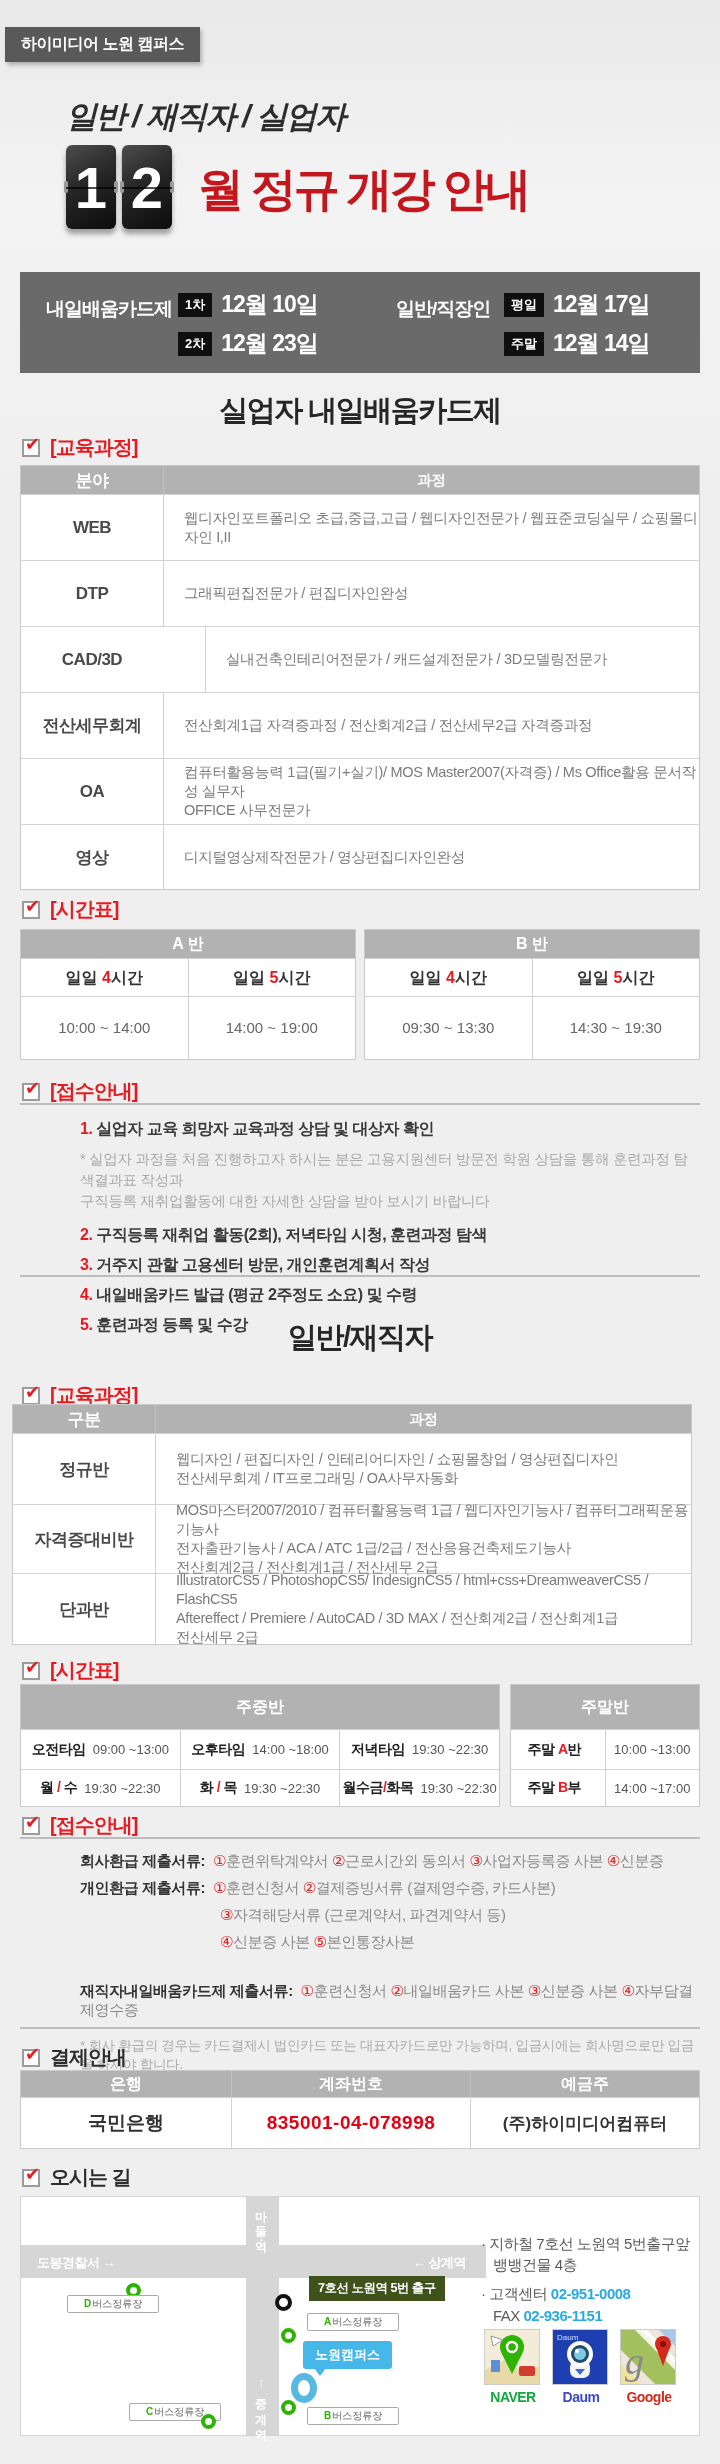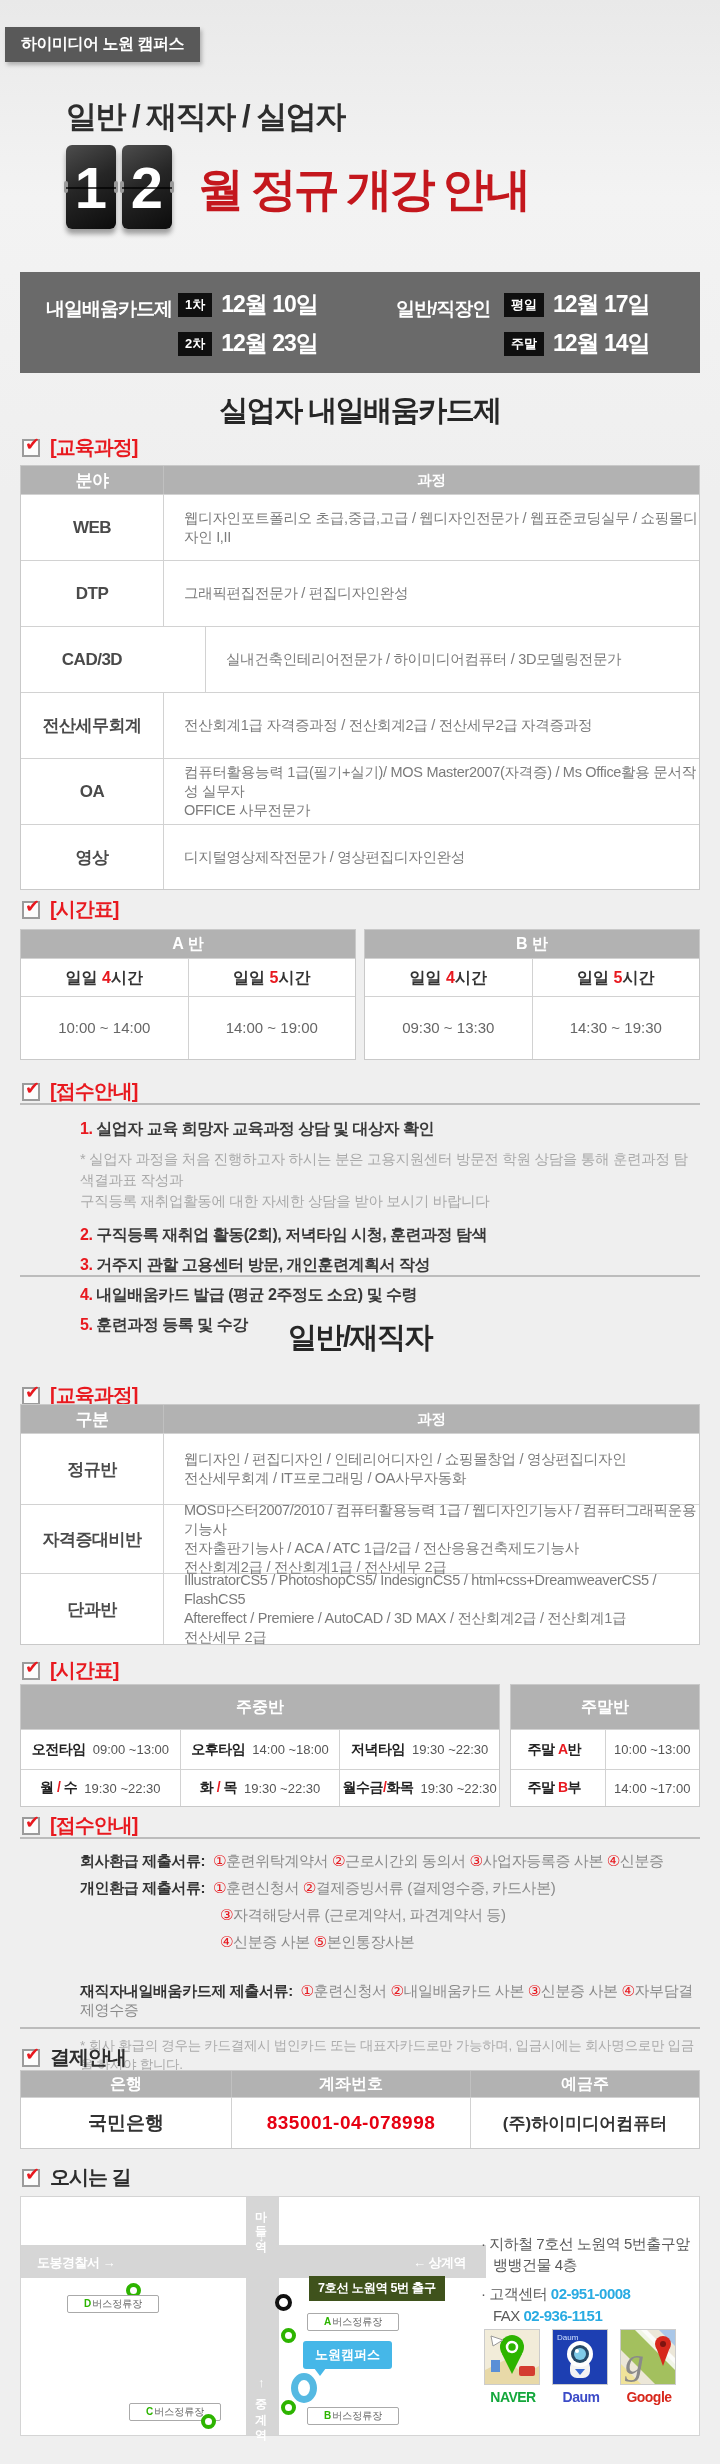--- a/index.html
+++ b/index.html
@@ -2,21 +2,21 @@
 <html><head>
 <meta charset="utf-8">
 <style>
   html,body{margin:0;padding:0;}
   body{background:#efefef;font-family:"Liberation Sans","DejaVu Sans",sans-serif;}
   .page{position:relative;width:720px;height:2464px;margin:0 auto;overflow:hidden;
         background:linear-gradient(180deg,#e9e9e9 0%,#f3f3f3 8%,#efefef 20%);}
   
   .campus-badge{position:absolute;top:27px;left:5px;background:#595959;color:#fff;
     font-size:16px;font-weight:700;padding:7px 16px;letter-spacing:-0.5px;box-shadow:2px 3px 4px rgba(0,0,0,.25);}
-  .audience{position:absolute;top:96px;left:66px;font-size:31px;font-weight:800;color:#2d2d2d;letter-spacing:-1.5px;}
+  .audience{position:absolute;top:96px;left:66px;font-size:31px;font-weight:800;color:#2d2d2d;letter-spacing:-1.5px;font-style:italic;}
   .flip-row{position:absolute;top:145px;left:66px;display:flex;align-items:flex-end;}
   .flip{width:50px;height:84px;margin-right:6px;border-radius:6px;position:relative;
     background:linear-gradient(150deg,#4d4d4d 0%,#262626 45%,#0c0c0c 100%);
     box-shadow:0 5px 5px rgba(0,0,0,.35);color:#fff;font-size:58px;font-weight:800;
     display:flex;align-items:center;justify-content:center;}
   .flip::after{content:"";position:absolute;left:0;right:0;top:50%;height:2px;background:rgba(0,0,0,.7);}
   .flip .pin{position:absolute;width:4px;height:12px;background:#9a9a9a;border-radius:2px;top:calc(50% - 6px);}
   .flip .pin.l{left:-2px;} .flip .pin.r{right:-2px;}
   .hero-title{margin-left:20px;padding-bottom:8px;font-size:46px;font-weight:800;color:#c4171d;letter-spacing:-3px;}
   
@@ -163,21 +163,21 @@
     <div class="trow" style="height:65px;">
       <div class="c-field">DTP</div>
       <div class="c-course">
           <div>그래픽편집전문가 / 편집디자인완성</div>
           <div></div>
         </div>
     </div>
     <div class="trow" style="height:65px;gap:42px;">
       <div class="c-field">CAD/3D</div>
       <div class="c-course">
-          <div>실내건축인테리어전문가 / 하이미디어컴퓨터 / 3D모델링전문가</div>
+          <div>실내건축인테리어전문가 / 캐드설계전문가 / 3D모델링전문가</div>
           <div></div>
         </div>
     </div>
     <div class="trow" style="height:65px;">
       <div class="c-field">전산세무회계</div>
       <div class="c-course">
           <div>전산회계1급 자격증과정 / 전산회계2급 / 전산세무2급 자격증과정</div>
         </div>
     </div>
     <div class="trow" style="height:65px;">
@@ -241,21 +241,21 @@
     <div class="step"><span class="sn">5.</span><span class="st">훈련과정 등록 및 수강</span></div>
   </div>
 
   <div class="h1" style="top:1318px;">일반/재직자</div>
 
   <div class="seclabel" style="top:1382px;">
     <span class="chk"></span>
     <span class="txt">[교육과정]</span>
   </div>
 
-  <div class="tbl" style="top:1404px;left:20px;width:680px;">
+  <div class="tbl" style="top:1404px;left:12px;width:680px;">
     <div class="thead" style="height:28px;">
       <div class="c-field">구분</div>
       <div class="c-course">과정</div>
     </div>
     <div class="trow" style="height:70px;">
       <div class="c-field">정규반</div>
       <div class="c-course">
           <div>웹디자인 / 편집디자인 / 인테리어디자인 / 쇼핑몰창업 / 영상편집디자인</div>
           <div>전산세무회계 / IT프로그래밍 / OA사무자동화</div>
           <div></div>

